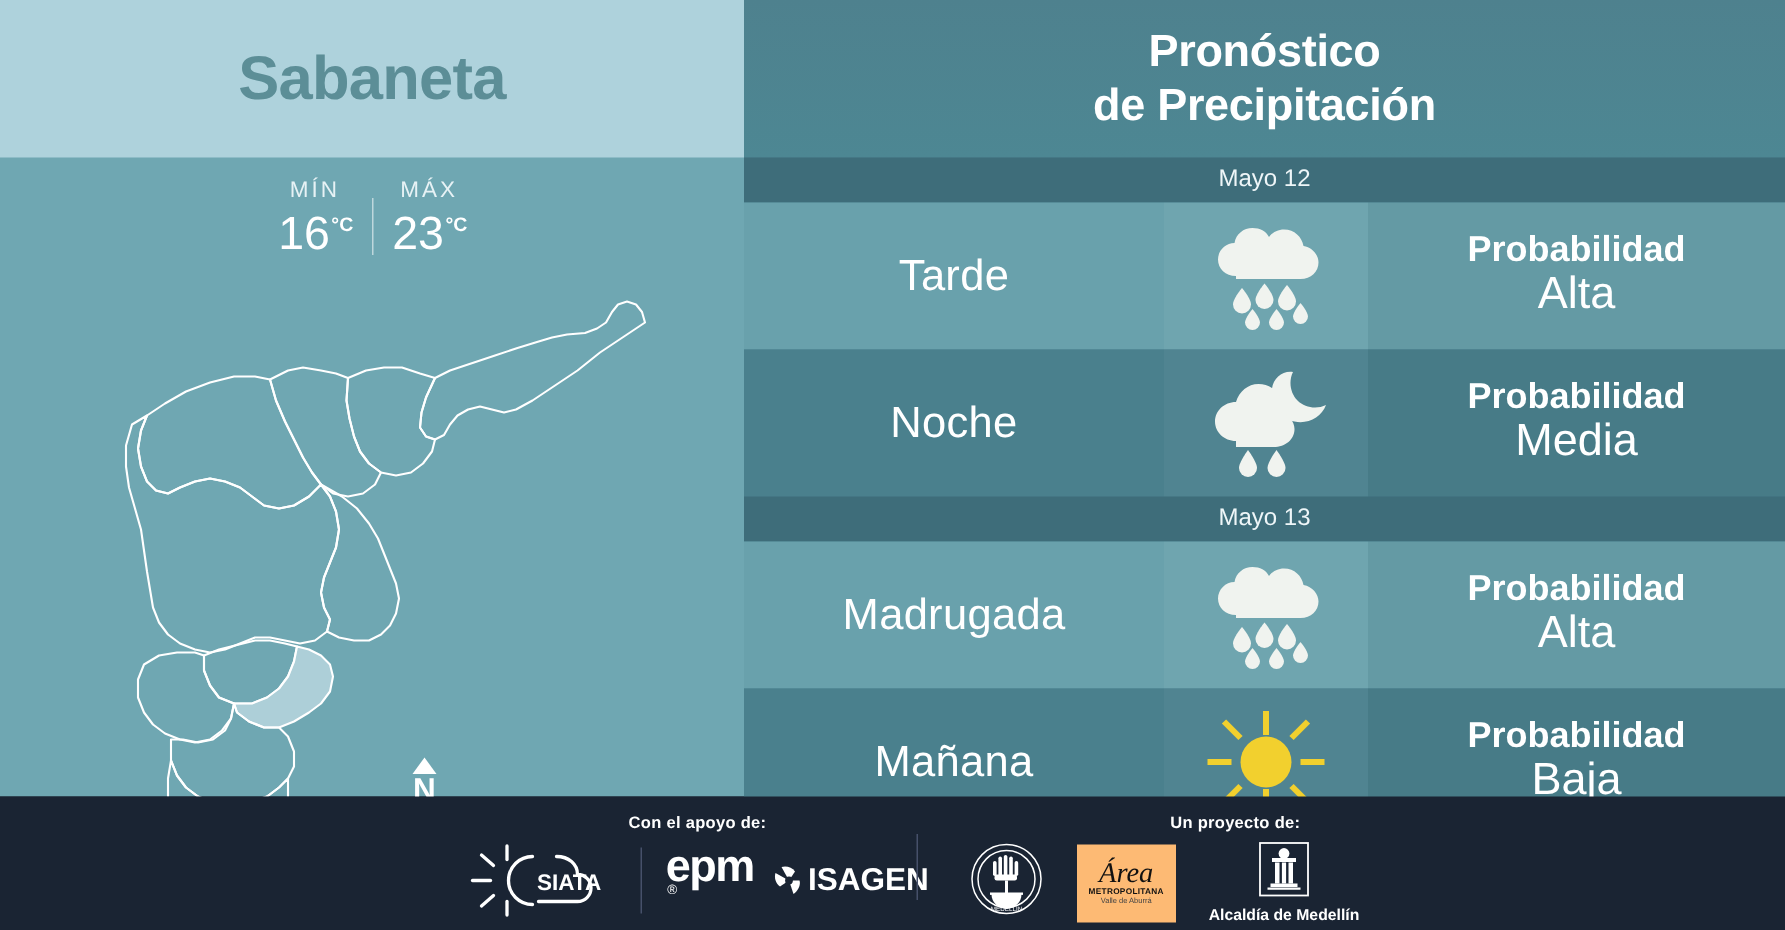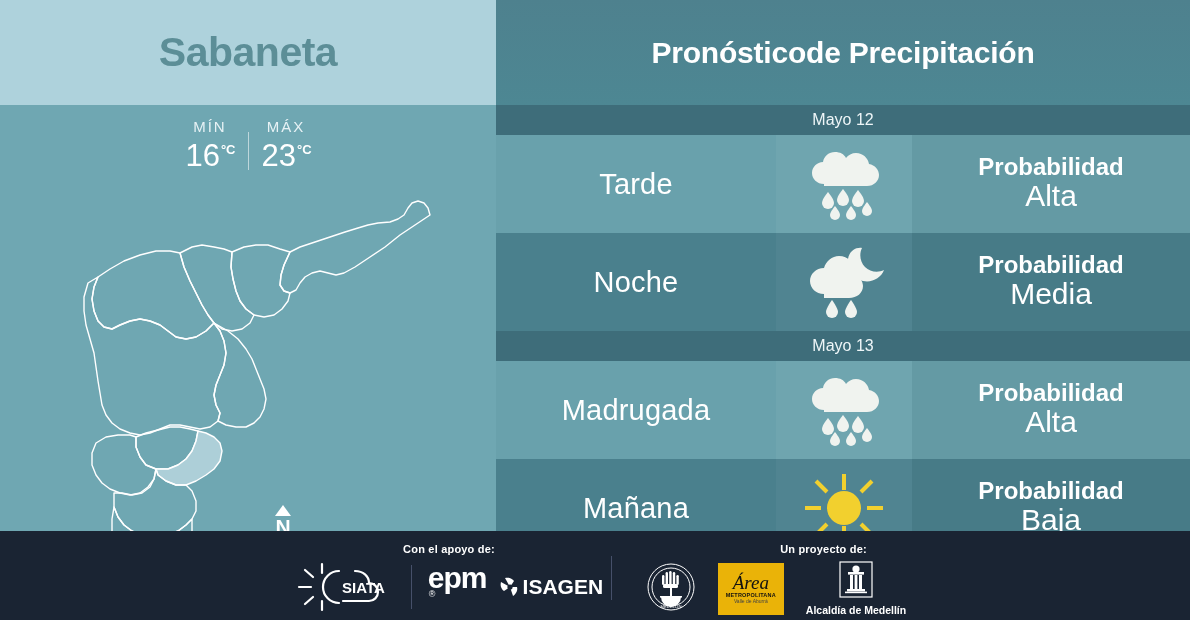--- a/index.html
+++ b/index.html
@@ -62,21 +62,21 @@
     border-bottom:11px solid #ffffff; margin:0 auto 1px auto;
   }
   .compass .lbl{ font-size:21px; font-weight:bold; line-height:20px; }
 
   
   .right-panel{
     position:absolute; left:496px; top:0; width:694px; height:531px;
     background:#4d8290;
   }
   .fc-header{
-    height:105px; display:flex; flex-direction:row;
+    height:105px; display:flex; flex-direction:column;
     align-items:center; justify-content:center;
     background:linear-gradient(180deg,#4e818e 0%,#4d8793 100%);
   }
   .fc-header .l1,.fc-header .l2{
     color:#ffffff; font-size:30px; font-weight:bold; line-height:36px;
     letter-spacing:-0.2px;
   }
   .date-band{
     height:30px; background:#3e6d7a; color:#eef6f8;
     display:flex; align-items:center; justify-content:center;
@@ -262,21 +262,21 @@
       </div>
       <div class="c-prob">
         <div class="p1">Probabilidad</div>
         <div class="p2">Baja</div>
       </div>
     </div>
   </div>
 
   <div class="footer">
 
-    <div class="f-group" style="left:304px; top:12px; width:290px;">
+    <div class="f-group" style="left:320px; top:12px; width:290px;">
       <div class="f-cap">Con el apoyo de:</div>
       <div class="f-logos">
 
         <div style="position:relative;width:100px;height:52px;">
           <svg width="100" height="52" viewBox="0 0 100 52">
             <g stroke="#ffffff" stroke-width="2.2" fill="none" stroke-linecap="round">
               <line x1="4" y1="26" x2="16" y2="26"></line>
               <line x1="10" y1="9" x2="18" y2="16"></line>
               <line x1="10" y1="43" x2="18" y2="36"></line>
               <line x1="27" y1="3" x2="27" y2="12"></line>
@@ -326,21 +326,21 @@
               <rect x="30.4" y="13" width="2.4" height="10" rx="1.2"></rect>
               <rect x="17" y="22" width="15" height="4" rx="1.5"></rect>
               <rect x="24" y="26" width="2" height="9"></rect>
               <path d="M15 35a10 10 0 0 0 20 0z"></path>
               <rect x="14" y="34" width="22" height="1.6"></rect>
             </g>
             <text x="25" y="46" text-anchor="middle" font-family="Liberation Sans, sans-serif" font-size="4.2" fill="#ffffff">MEDELLÍN</text>
           </svg>
         </div>
 
-        <div style="background:#eab308;width:66px;height:52px;display:flex;flex-direction:column;align-items:center;justify-content:center;margin-right:22px;">
+        <div style="background:#fdba74;width:66px;height:52px;display:flex;flex-direction:column;align-items:center;justify-content:center;margin-right:22px;">
           <span style="font-family:'Liberation Serif',serif;font-style:italic;font-size:19px;color:#111;line-height:19px;">Área</span>
           <span style="font-size:5.5px;color:#111;font-weight:bold;letter-spacing:.2px;">METROPOLITANA</span>
           <span style="font-size:5px;color:#444;">Valle de Aburrá</span>
         </div>
 
         <div style="display:flex;flex-direction:column;align-items:center;">
           <svg width="34" height="40" viewBox="0 0 34 40">
             <rect x="1" y="1" width="32" height="35" fill="none" stroke="#ffffff" stroke-width="1.2"></rect>
             <g fill="#ffffff">
               <circle cx="17" cy="8" r="3.6"></circle>

